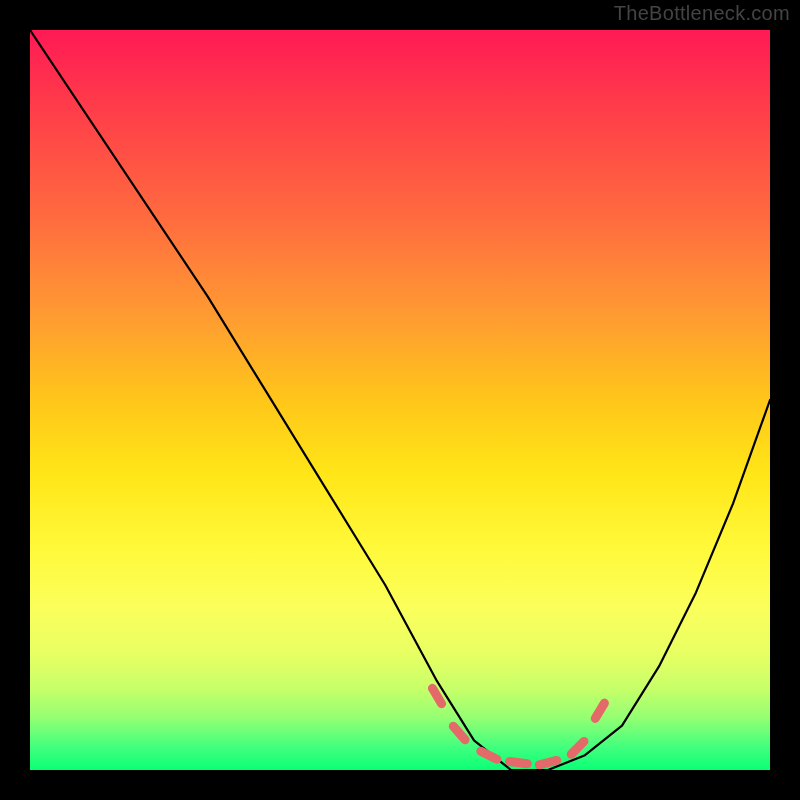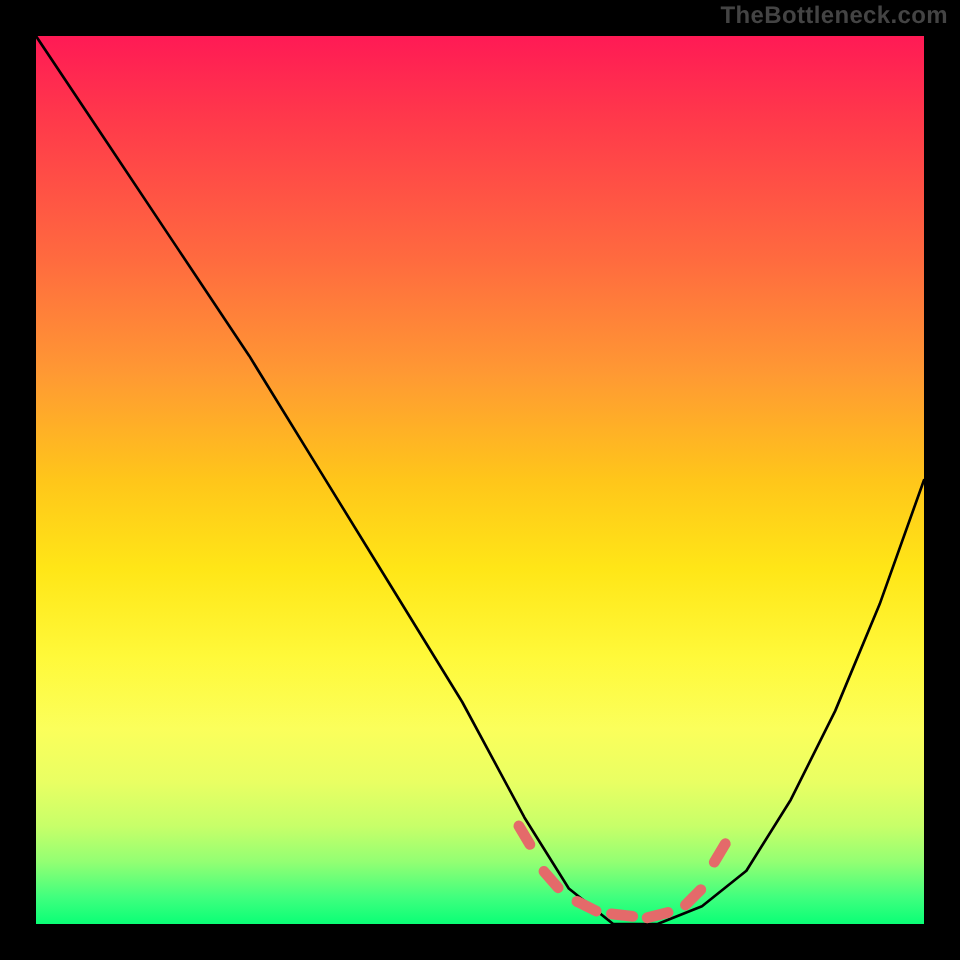--- a/index.html
+++ b/index.html
@@ -16,21 +16,21 @@
     width: 800px;
     height: 800px;
     background: #000;
   }
   .watermark {
     position: absolute;
     top: 2px;
     right: 10px;
     color: #444;
     font-size: 20px;
-    font-weight: 700;
+    font-weight: 400;
     letter-spacing: 0.3px;
     user-select: none;
   }
   .plot-area {
     position: absolute;
     left: 30px;
     top: 30px;
     width: 740px;
     height: 740px;
     background: linear-gradient(to bottom,

